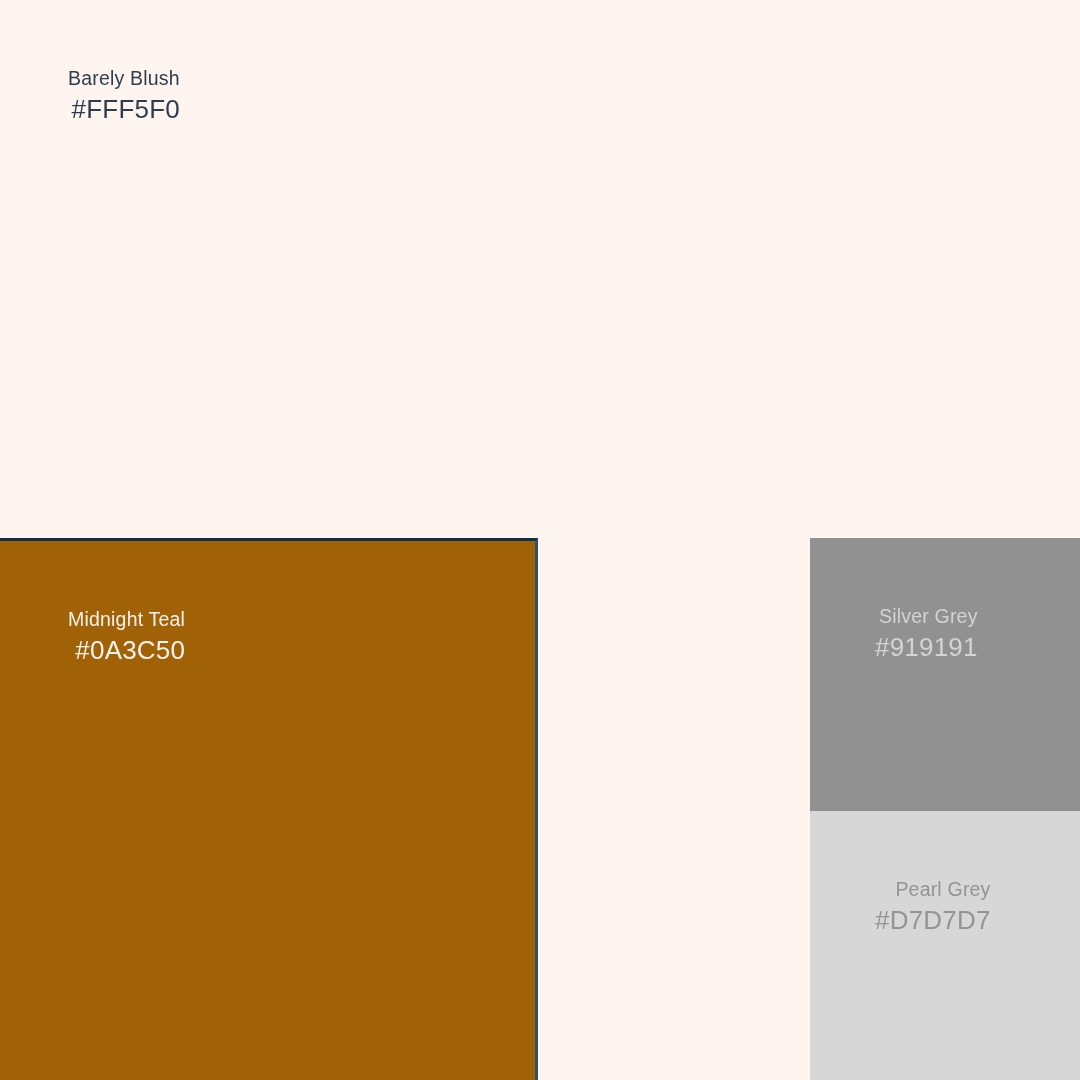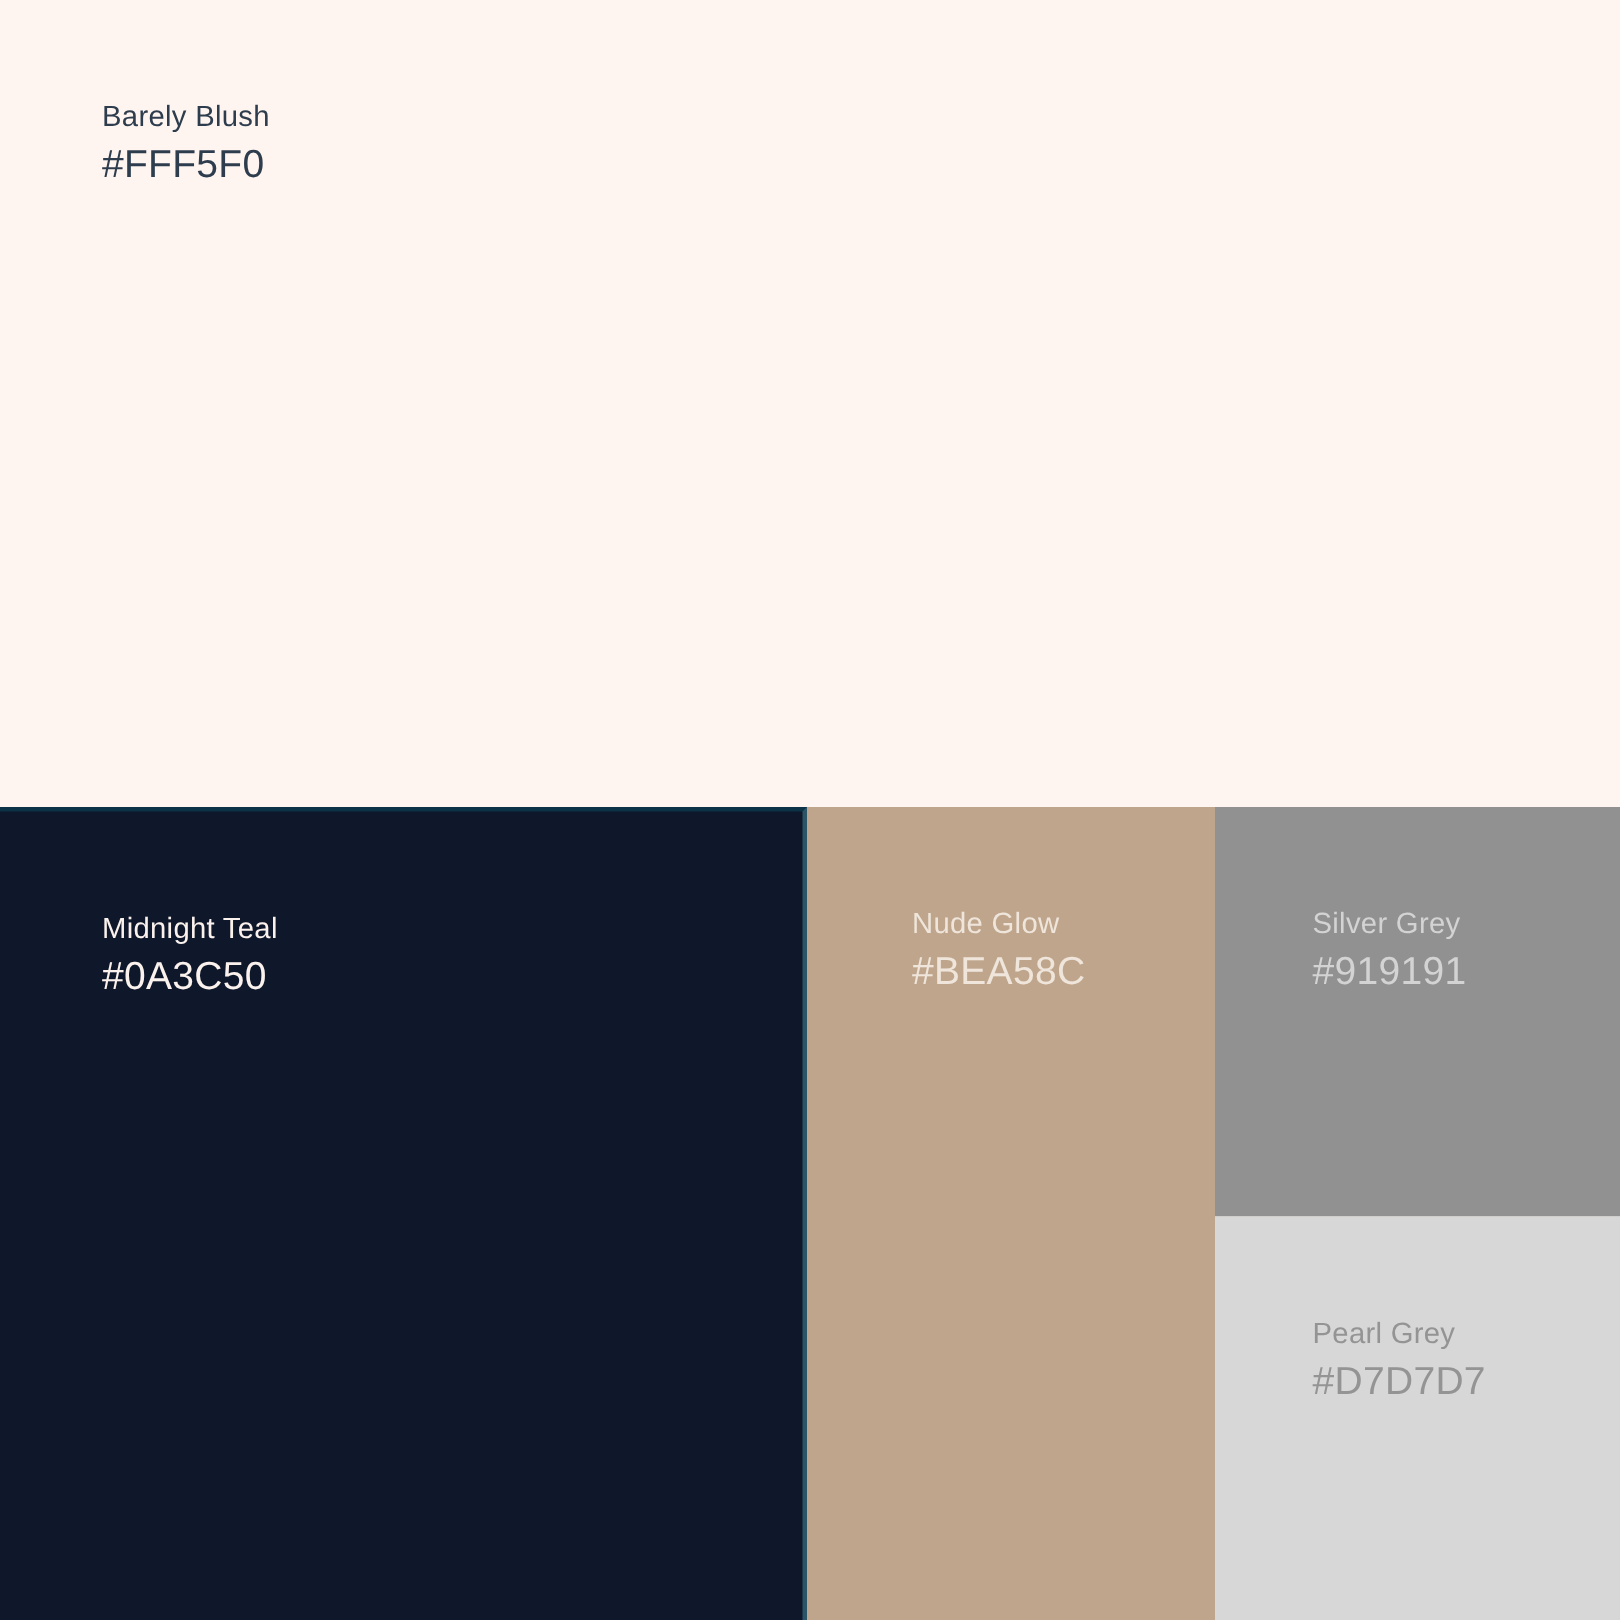--- a/index.html
+++ b/index.html
@@ -1,16 +1,16 @@
 <!DOCTYPE html>
 <html><head>
 <meta charset="utf-8">
 <title>Color Palette</title>
 <style>
-  * { margin:0; padding:0; box-sizing:border-box; }
+  * { margin:0; padding:0; box-sizing:border-box;text-align:right; }
 
   html, body {
     width:1080px;
     height:1080px;
     overflow:hidden;
     background:#FFF5F0;
     font-family:"Liberation Sans", sans-serif;
   }
 
   #palette-board {
@@ -51,21 +51,21 @@
   }
   #swatch-barely-blush .swatch-label {
     left:68px; top:66px;
     color:#2E3D4E;
   }
 
   
   #swatch-midnight-teal {
     left:0; top:538px;
     width:538px; height:542px;
-    background:#0f172a;
+    background:#a16207;
     border-top:3px solid #0B3247;
     border-right:3px solid #2A5569;
   }
   #swatch-midnight-teal .swatch-label {
     left:68px; top:66px;
     color:#FBF2EE;
   }
 
   
   #swatch-nude-glow {
@@ -113,26 +113,20 @@
     </div>
   </div>
 
   <div class="swatch" id="swatch-midnight-teal">
     <div class="swatch-label">
       <span class="swatch-name">Midnight Teal</span>
       <span class="swatch-hex">#0A3C50</span>
     </div>
   </div>
 
-  <div class="swatch" id="swatch-nude-glow">
-    <div class="swatch-label">
-      <span class="swatch-name">Nude Glow</span>
-      <span class="swatch-hex">#BEA58C</span>
-    </div>
-  </div>
 
   <div class="swatch" id="swatch-silver-grey">
     <div class="swatch-label">
       <span class="swatch-name">Silver Grey</span>
       <span class="swatch-hex">#919191</span>
     </div>
   </div>
 
   <div class="swatch" id="swatch-pearl-grey">
     <div class="swatch-label">

